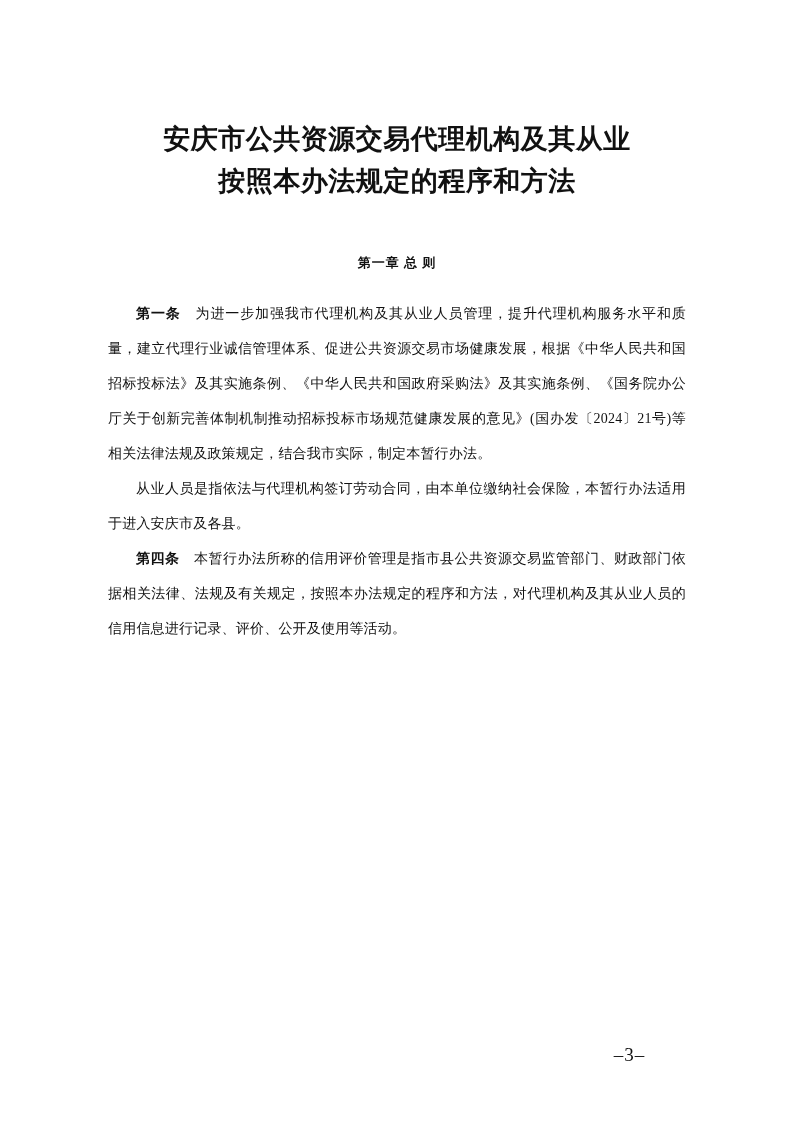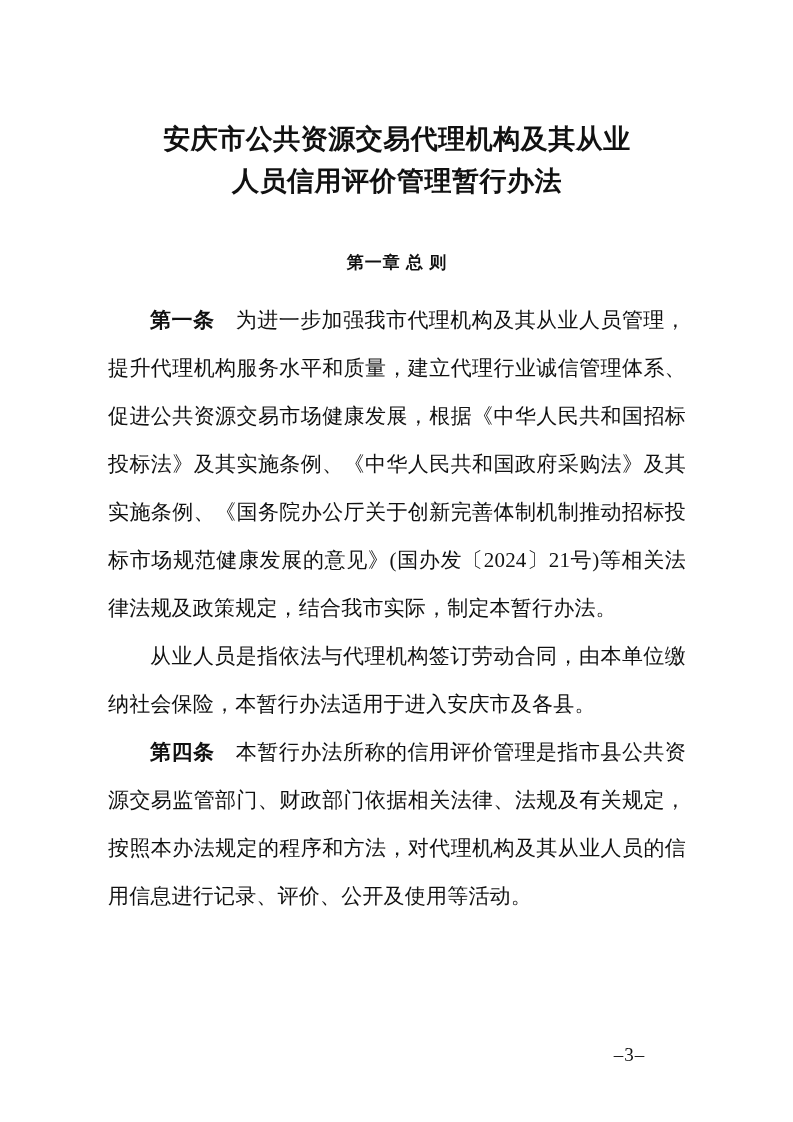--- a/index.html
+++ b/index.html
@@ -32,29 +32,29 @@
     text-align: center;
     letter-spacing: 0.5px;
     margin: 0 0 0 0;
     padding: 0 8px;
   }
   .doc-title .line {
     display: block;
   }
   .chapter-heading {
     font-weight: bold;
-    font-size: 17px;
+    font-size: 13px;
     line-height: 30px;
     text-align: center;
     margin: 46px 0 18px 0;
     letter-spacing: 1px;
   }
   .para {
-    font-size: 21px;
-    line-height: 48px;
+    font-size: 14px;
+    line-height: 35px;
     text-align: justify;
     text-justify: inter-ideograph;
     margin: 0;
     text-indent: 2em;
     letter-spacing: 0.2px;
   }
   .para .art-label {
     font-weight: bold;
   }
   .page-number {
@@ -72,21 +72,21 @@
   }
 </style>
 </head>
 <body>
 
 <div class="page">
   <div class="content">
 
     <h1 class="doc-title">
       <span class="line">安庆市公共资源交易代理机构及其从业</span>
-      <span class="line">人员信用评价管理暂行办法</span>
+      <span class="line">按照本办法规定的程序和方法</span>
     </h1>
 
     <h2 class="chapter-heading">第一章  总  则</h2>
 
     <p class="para">
       <span class="art-label">第一条</span><span>　为进一步加强我市代理机构及其从业人员管理，提升代理机构服务水平和质量，建立代理行业诚信管理体系、促进公共资源交易市场健康发展，根据《中华人民共和国招标投标法》及其实施条例、《中华人民共和国政府采购法》及其实施条例、《国务院办公厅关于创新完善体制机制推动招标投标市场规范健康发展的意见》(国办发〔2024〕21号)等相关法律法规及政策规定，结合我市实际，制定本暂行办法。</span>
     </p>
 
 
 

